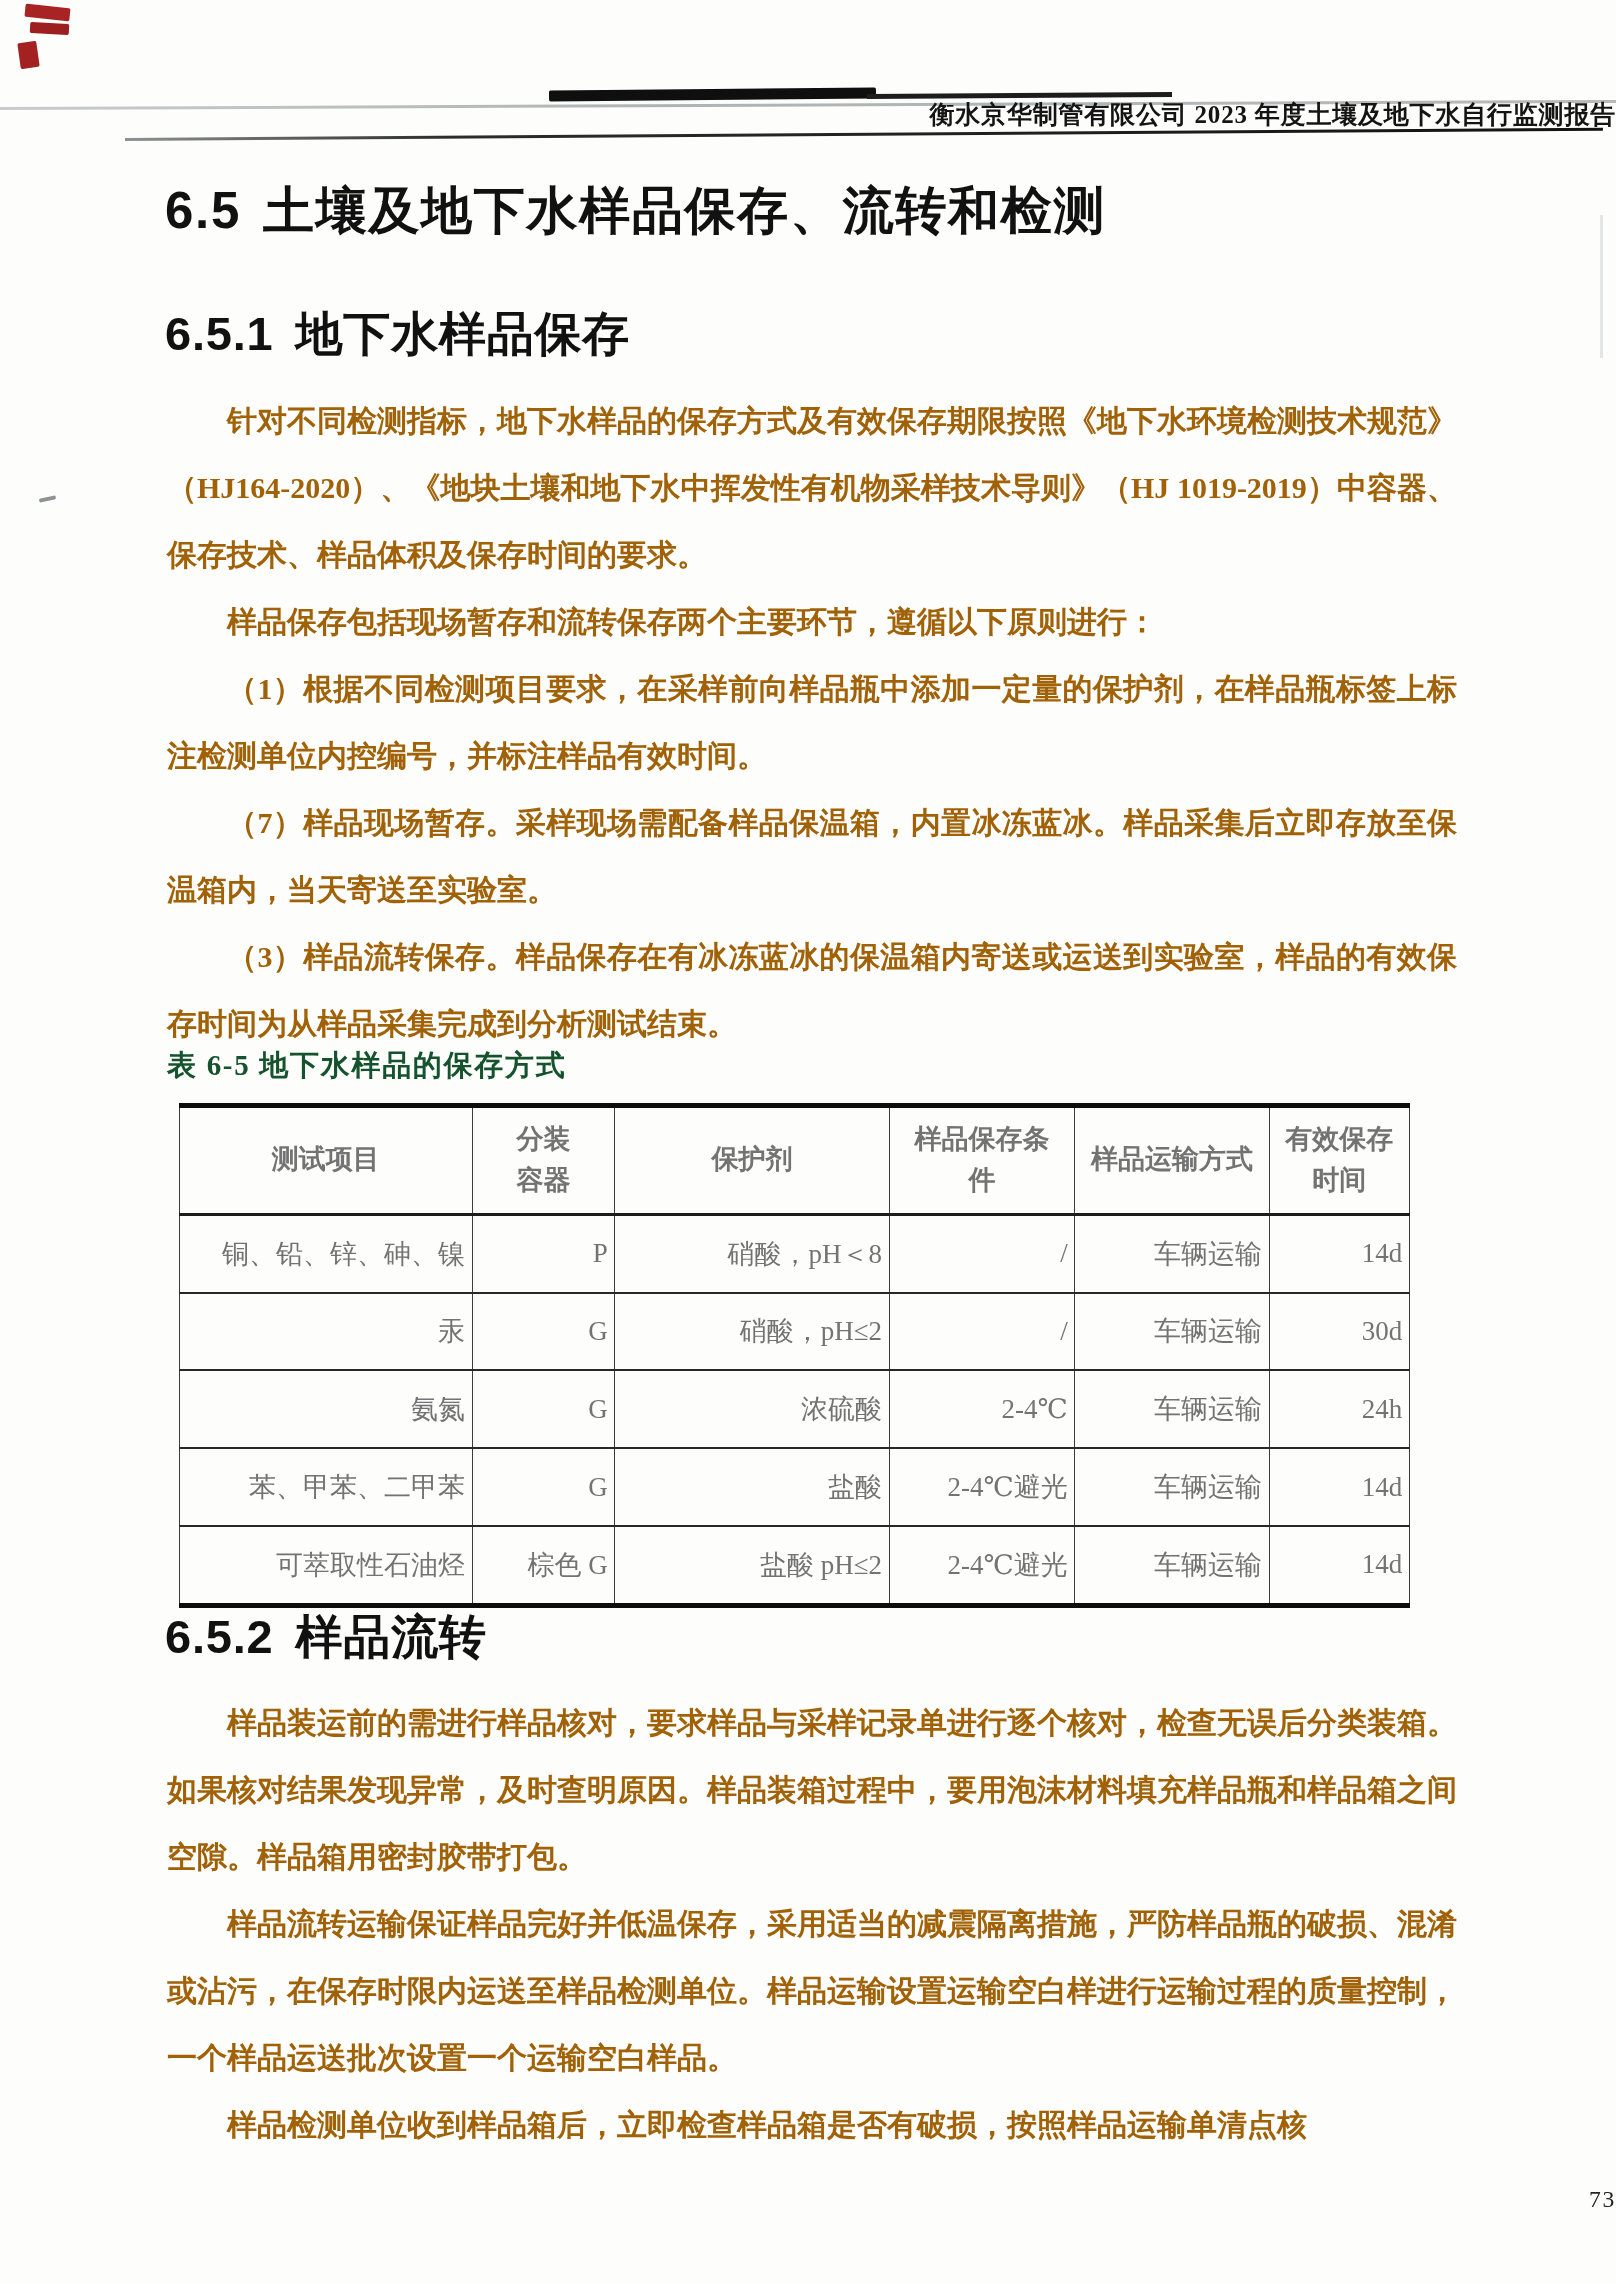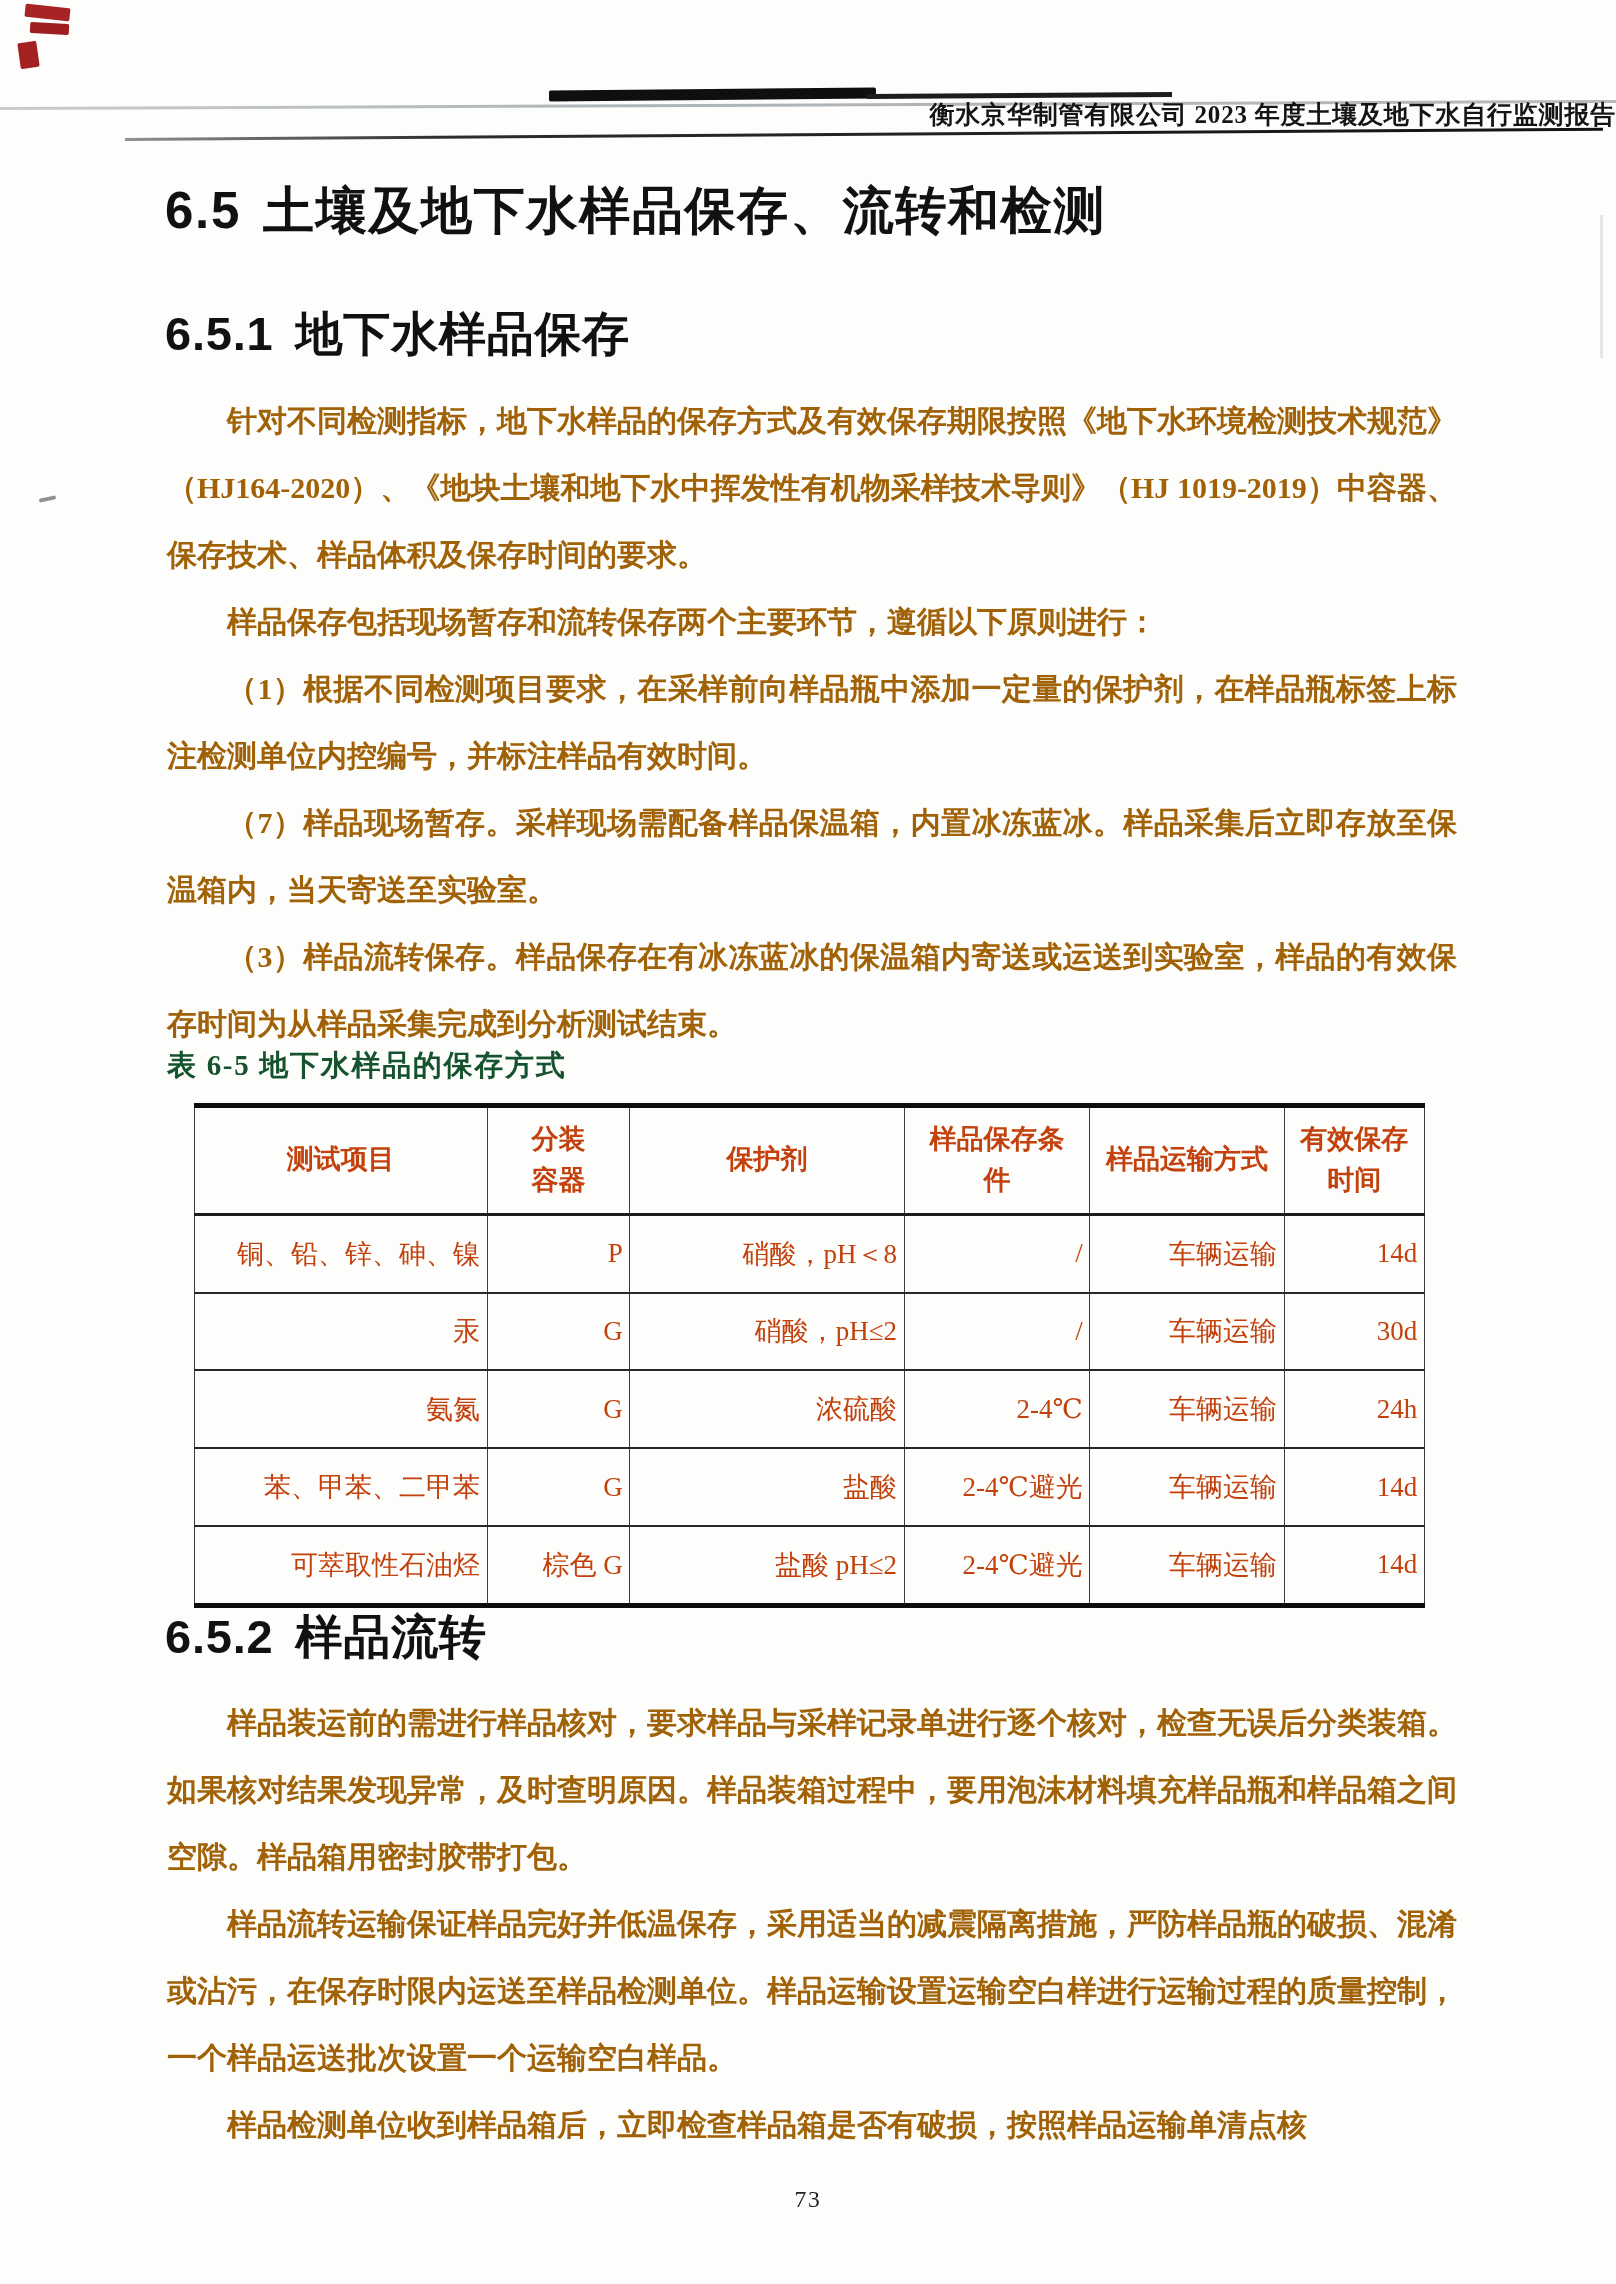--- a/index.html
+++ b/index.html
@@ -69,24 +69,24 @@
   .textblock p{margin:0;text-indent:2em;}
   .block1{top:387px;}
   .block2{top:1689px;}
   
   .caption{
     left:167px;top:1046px;width:1290px;
     font-size:29px;font-weight:700;color:#14532d;
     letter-spacing:1.7px;
   }
   table.sample{
-    left:194px;top:1103px;width:1231px;
+    left:179px;top:1103px;width:1231px;
     position:absolute;
     border-collapse:collapse;
-    font-size:27px;color:#c2410c;
+    font-size:27px;color:#737373;
     border-top:5.9px solid #0d0d0d;
     border-bottom:5.9px solid #0d0d0d;
     border-left:1.7px solid #3c3c3c;
     border-right:1.7px solid #3c3c3c;
   }
   table.sample th{
     border:1.7px solid #3c3c3c;
     border-bottom:3.4px solid #1c1c1c;
     font-weight:700;
     height:98px;
@@ -98,21 +98,21 @@
   table.sample td{
     border:1.7px solid #3c3c3c;
     border-bottom:2.5px solid #282828;
     height:69px;
     text-align:right;vertical-align:middle;
     padding:3.4px 6.7px;
     margin-top:12px;
   }
   
   .pageno{
-    left:0;right:0;top:2186px;text-align:center;
+    left:0;right:0;top:2186px;text-align:right;
     font-size:23.6px;color:#222;letter-spacing:1.7px;
   }
 </style>
 </head>
 <body>
 
 <div class="abs stamp stamp-bar1"></div>
 <div class="abs stamp stamp-bar2"></div>
 <div class="abs stamp stamp-bar3"></div>
 <div class="abs margin-dash"></div>

